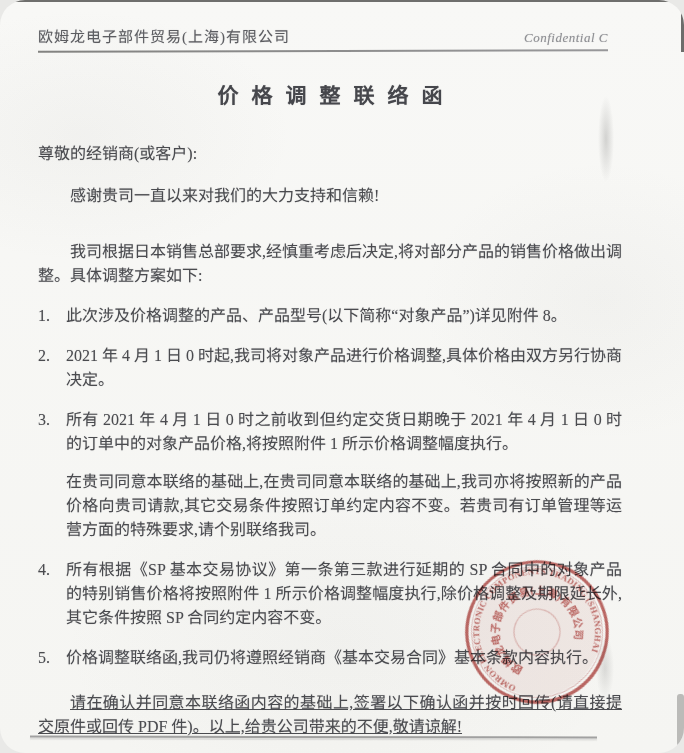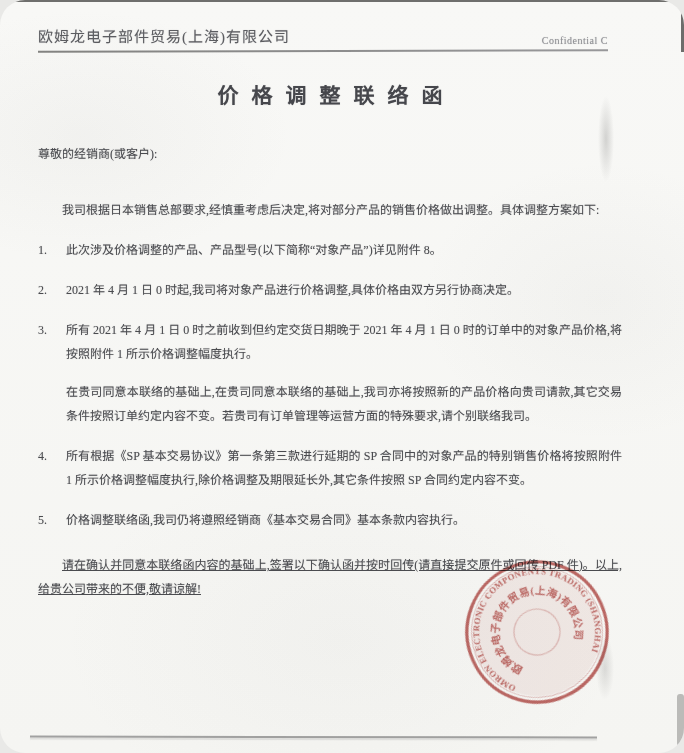--- a/index.html
+++ b/index.html
@@ -26,31 +26,31 @@
 
   .content{
     position:absolute;left:38px;top:0;width:584px;
     text-shadow:0 0 1px rgba(96,97,102,.35);
   }
   .header-row{
     display:flex;justify-content:space-between;align-items:flex-end;
     padding-top:25px;
   }
   .company{font-size:15px;color:#5c5d61;letter-spacing:1px;}
-  .confidential{font-size:10px;color:#8f9094;padding-right:14px;letter-spacing:.5px;}
+  .confidential{font-size:13px;color:#8f9094;font-style:italic;padding-right:14px;letter-spacing:.5px;}
   .rule{margin-top:4px;height:2px;width:570px;background:linear-gradient(90deg,#6e6e6c,#87878a);transform:rotate(-.15deg);opacity:.85;}
 
   .title{
     margin:27px 0 0 0;
     text-align:center;
     font-size:21px;font-weight:bold;color:#46474c;
     letter-spacing:13px;text-indent:13px;
   }
 
-  .body-text{font-size:12px;line-height:24px;text-align:justify;}
+  .body-text{font-size:16px;line-height:24px;text-align:justify;}
   p{margin:0;}
   .salutation{margin-top:33px;}
   .para-thanks{margin-top:18px;text-indent:2em;}
   .para-intro{margin-top:32px;text-indent:2em;}
   .list{margin-top:12px;}
   .item{display:flex;margin-top:16px;}
   .item .num{width:28px;flex:0 0 28px;}
   .item .txt{flex:1;text-align:justify;}
   .subpara{margin:14px 0 0 28px;text-align:justify;}
   .closing{margin-top:21px;text-indent:2em;text-decoration:underline;}
@@ -89,20 +89,21 @@
     <div class="header-row">
       <div class="company">欧姆龙电子部件贸易(上海)有限公司</div>
       <div class="confidential">Confidential C</div>
     </div>
     <div class="rule"></div>
 
     <h1 class="title">价格调整联络函</h1>
 
     <div class="body-text">
       <p class="salutation">尊敬的经销商(或客户):</p>
+      <p class="para-thanks">感谢贵司一直以来对我们的大力支持和信赖!</p>
       <p class="para-intro">我司根据日本销售总部要求,经慎重考虑后决定,将对部分产品的销售价格做出调整。具体调整方案如下:</p>
 
       <div class="list">
         <div class="item">
           <span class="num">1.</span>
           <span class="txt">此次涉及价格调整的产品、产品型号(以下简称“对象产品”)详见附件 8。</span>
         </div>
         <div class="item">
           <span class="num">2.</span>
           <span class="txt">2021 年 4 月 1 日 0 时起,我司将对象产品进行价格调整,具体价格由双方另行协商决定。</span>

